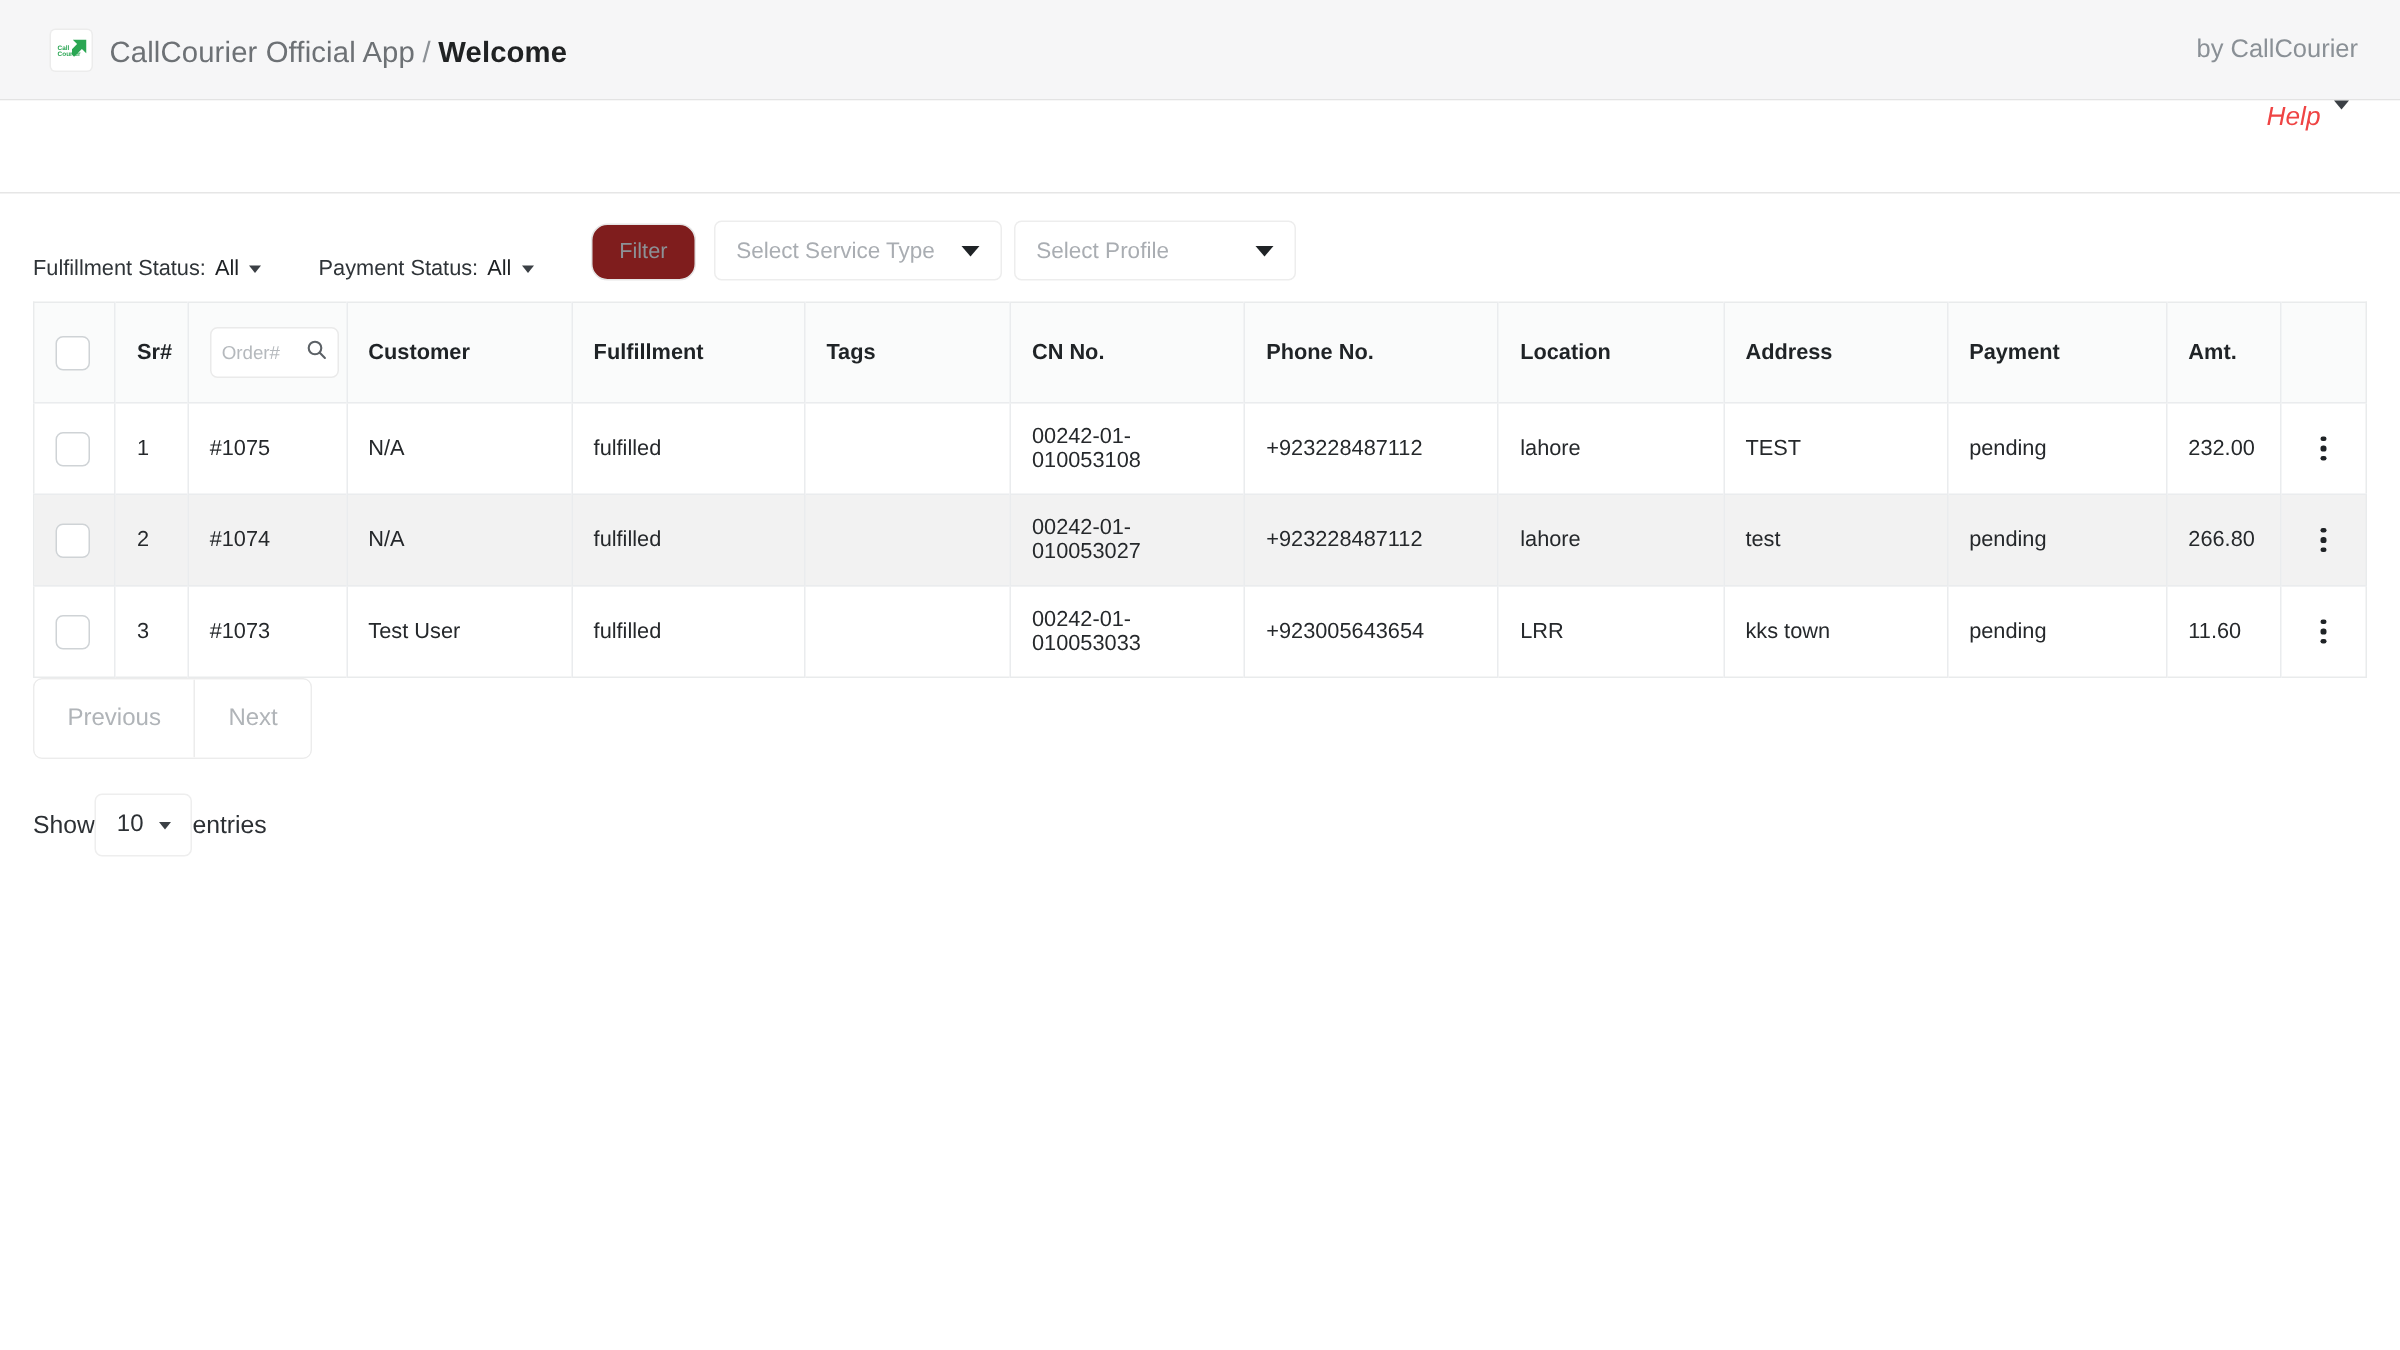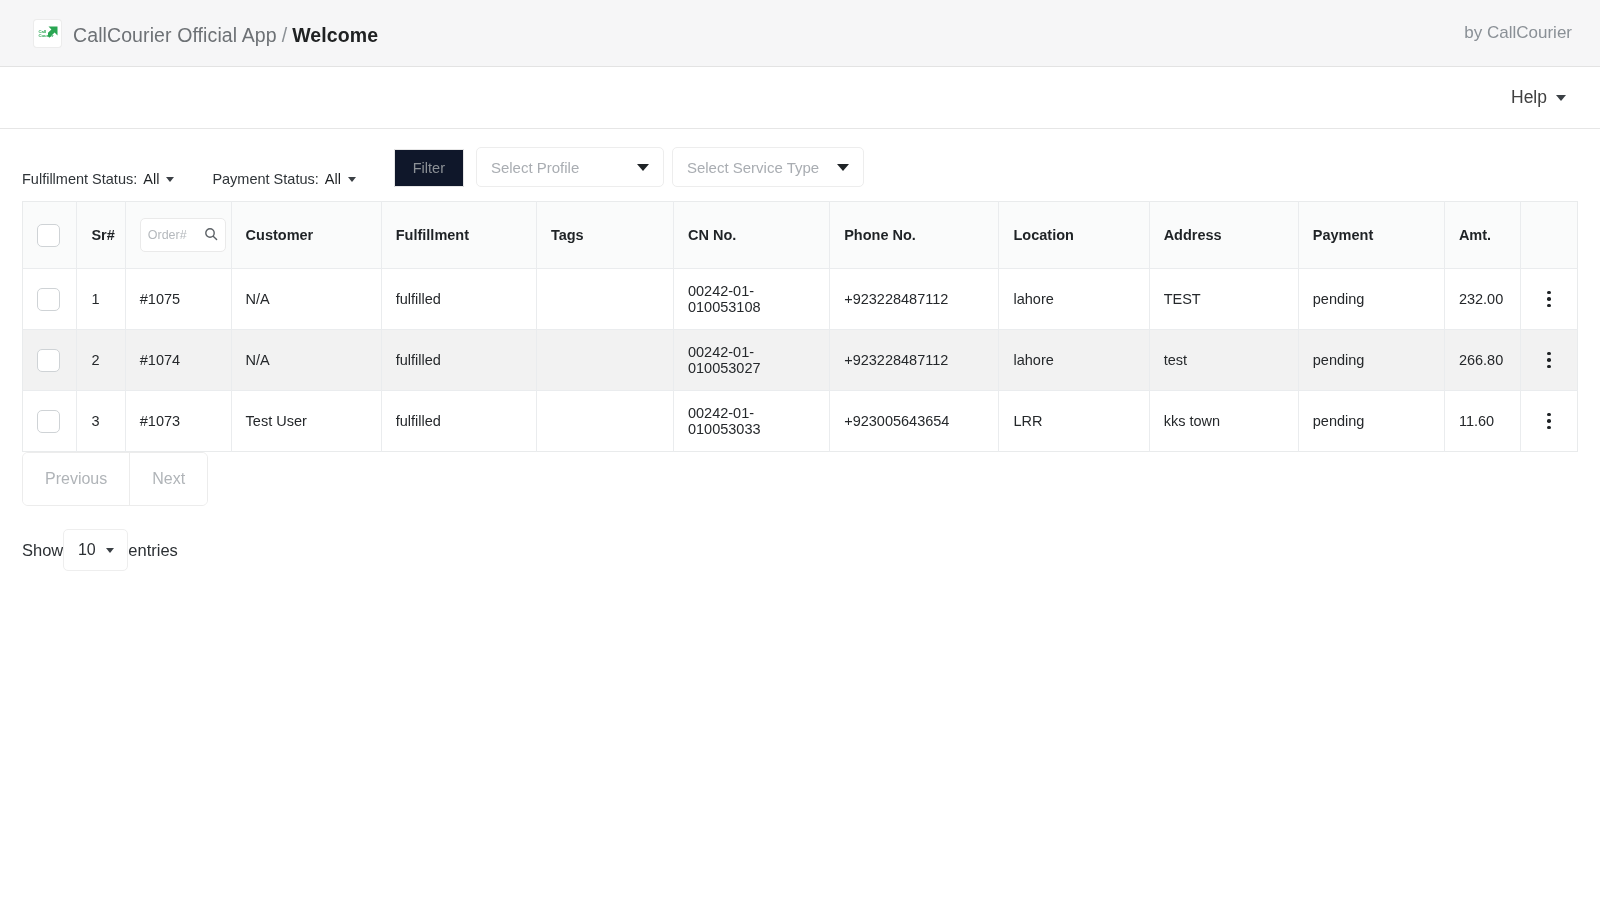--- a/index.html
+++ b/index.html
@@ -67,25 +67,26 @@
   .tab.active::after {
     content: "";
     position: absolute;
     left: 0; right: 0; bottom: -1px;
     height: 3px;
     background: #2b2e31;
     border-radius: 2px;
   }
   .help-menu {
     margin-left: auto;
-    display: flex; align-items: center; gap: 9px;
+    display: flex; gap: 9px;
     padding: 0 6px;
     font-size: 17.5px;
-    color: #404040;
-    cursor: pointer;
+    color: #ef4444;
+    cursor: pointer;
+    font-style: italic;
   }
   .caret-down {
     width: 0; height: 0;
     border-left: 5px solid transparent;
     border-right: 5px solid transparent;
     border-top: 6px solid #3b4045;
   }
 
   
   .toolbar {
@@ -107,22 +108,22 @@
   .caret-sm {
     width: 0; height: 0;
     border-left: 4px solid transparent;
     border-right: 4px solid transparent;
     border-top: 5px solid #3b4045;
     margin-left: 1px;
   }
   .btn-filter {
     width: 70px; height: 38px;
     border: 1px solid #e6e6e6;
-    border-radius: 1px;
-    background: #0f172a;
+    border-radius: 11px;
+    background: #7f1d1d;
     color: #8c9196;
     font-size: 14.5px;
     font-family: inherit;
     cursor: pointer;
     display: flex; align-items: center; justify-content: center;
     margin-right: 12px;
   }
   .select-box {
     height: 40px;
     border: 1px solid #ededed;
@@ -325,27 +326,27 @@
     <span class="caret-sm"></span>
   </div>
   <div class="status-filter">
     <span class="lbl">Payment Status:</span>
     <span class="val">All</span>
     <span class="caret-sm"></span>
   </div>
 
   <button class="btn-filter">Filter</button>
 
+  <div class="select-box select-service">
+    <span class="ph">Select Service Type</span>
+    <span class="caret-sel"></span>
+  </div>
+
   <div class="select-box select-profile">
     <span class="ph">Select Profile</span>
-    <span class="caret-sel"></span>
-  </div>
-
-  <div class="select-box select-service">
-    <span class="ph">Select Service Type</span>
     <span class="caret-sel"></span>
   </div>
 
 </div>
 
 
 <div class="table-wrap">
   <table class="orders">
     <colgroup>
       <col class="col-check">

